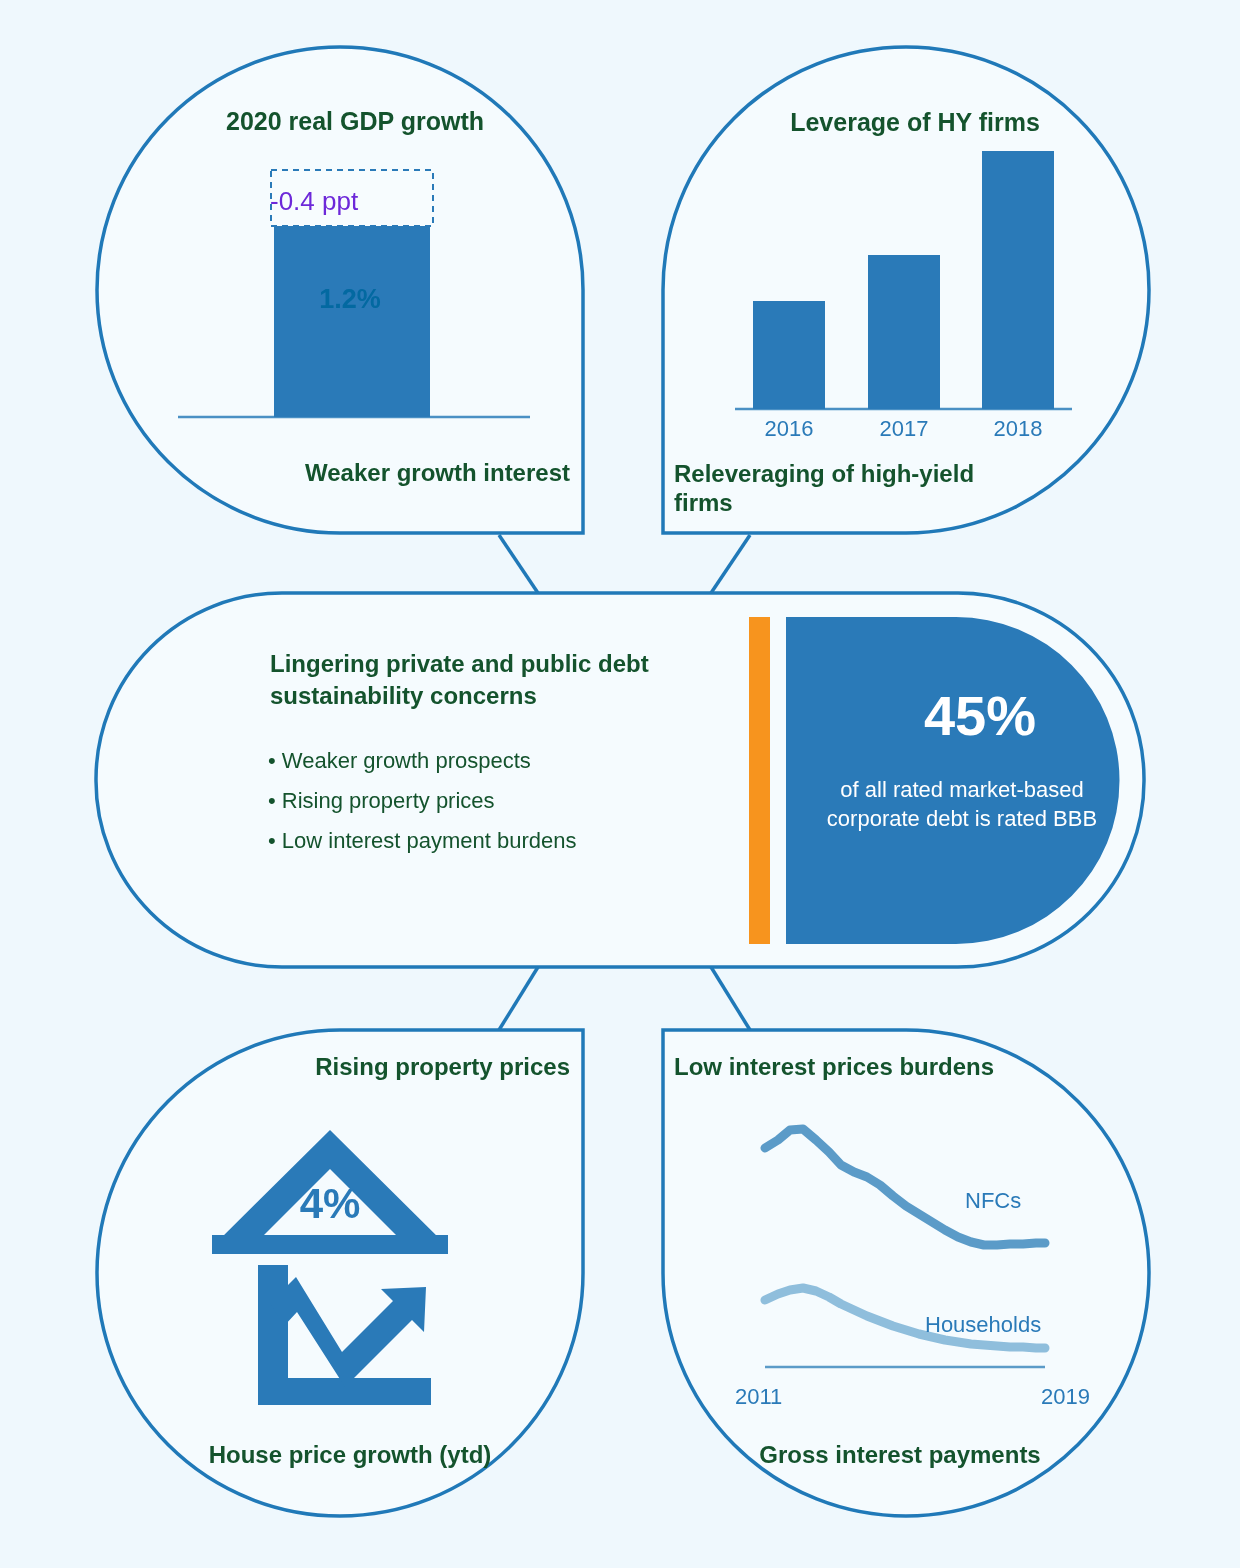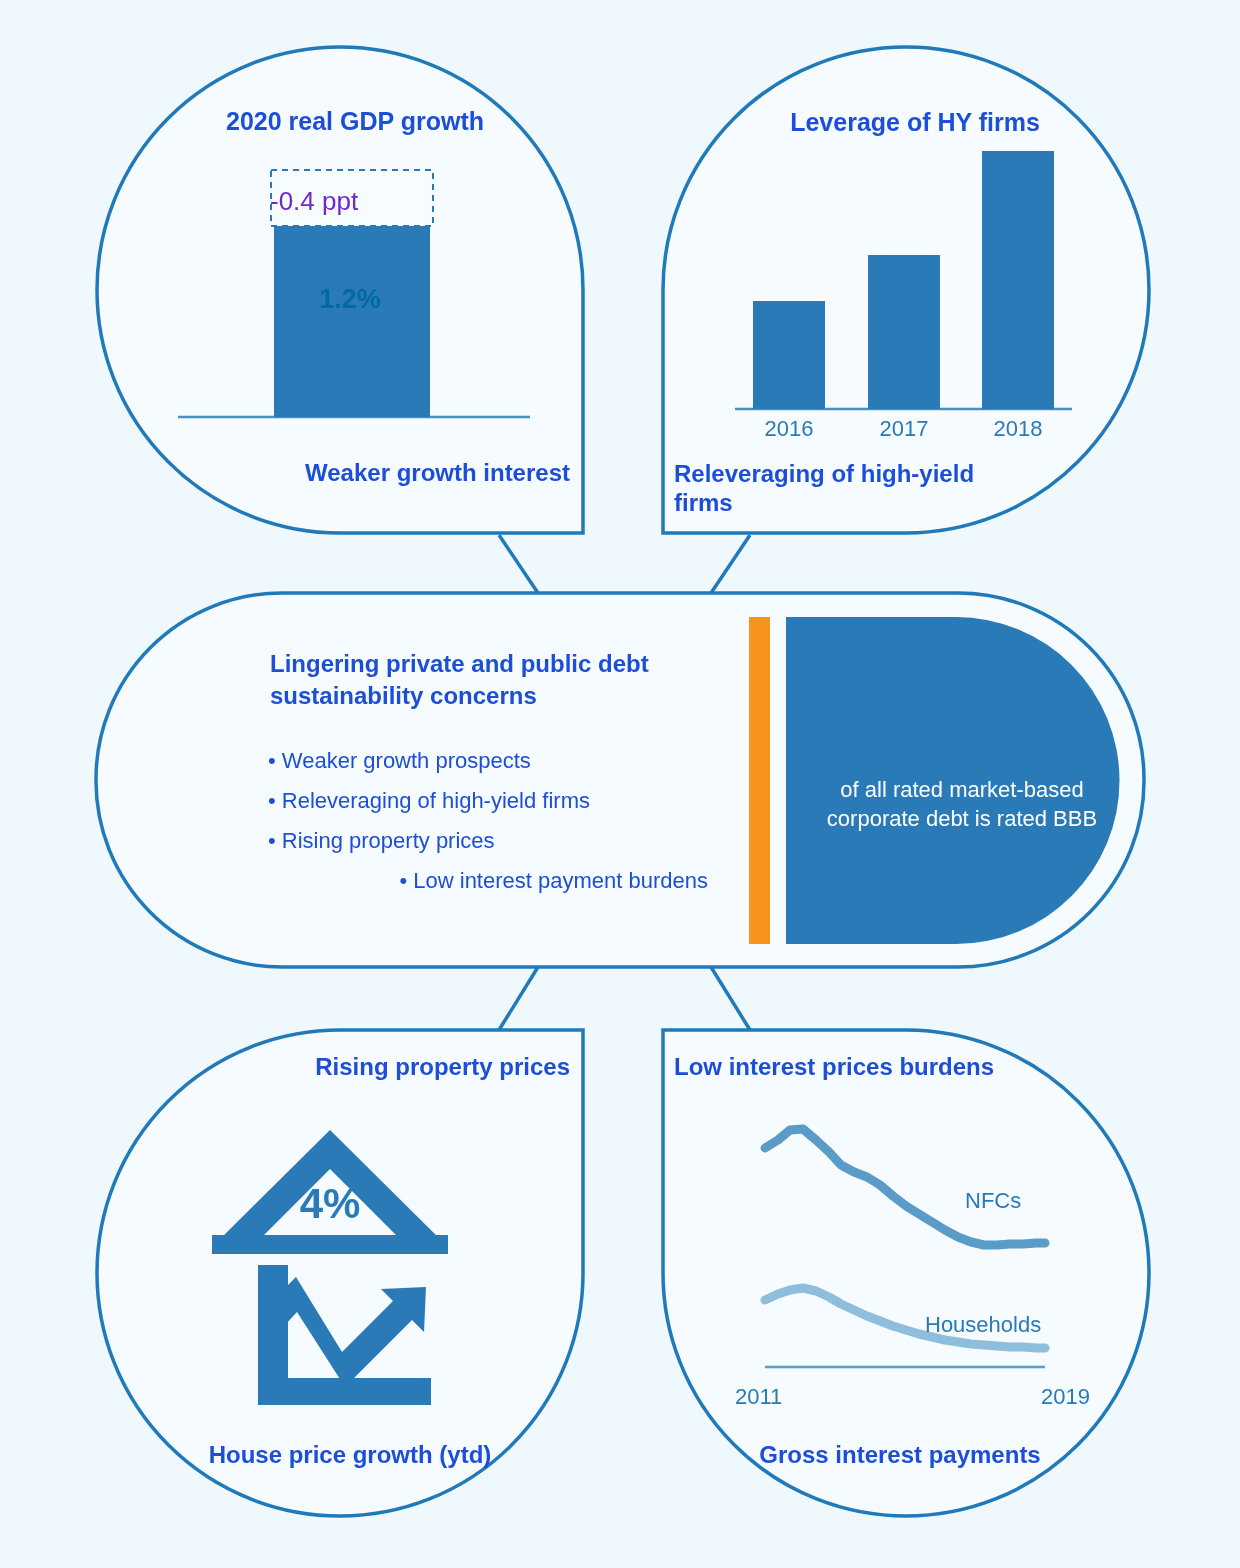--- a/index.html
+++ b/index.html
@@ -20,21 +20,21 @@
   }
   .svg-layer {
     position: absolute;
     left: 0;
     top: 0;
     width: 1240px;
     height: 1568px;
   }
   .txt {
     position: absolute;
-    color: #1d4ed8;
+    color: #14532d;
     line-height: 1.22;
   }
 
   
   #tl-title {
     left: 160px; top: 106px; width: 390px;
     text-align: center; font-size: 25px; font-weight: bold;
   }
   #tl-delta {
     left: 270px; top: 186px; width: 162px;
@@ -67,21 +67,21 @@
     left: 270px; top: 648px; width: 430px;
     font-size: 24px; font-weight: bold; line-height: 1.32;
   }
   #mid-bullets {
     left: 268px; top: 750px; width: 440px;
     font-size: 22px; line-height: 1.0;
   }
   #mid-bullets .bl {
     margin-bottom: 18px;
   }
-  #mid-bullets .bl:last-child { margin-bottom: 0; text-align: right; }
+  #mid-bullets .bl:last-child { margin-bottom: 0; }
 
   #stat-num {
     left: 830px; top: 682px; width: 300px;
     text-align: center; font-size: 56px; font-weight: bold; color: #fff;
   }
   #stat-sub {
     left: 812px; top: 776px; width: 300px;
     text-align: center; font-size: 22px; color: #fff; line-height: 1.30;
   }
 
@@ -211,24 +211,24 @@
 
   <div class="txt" id="tr-title">Leverage of HY firms</div>
   <div class="txt tr-tick" style="left:744px; top:416px;">2016</div>
   <div class="txt tr-tick" style="left:859px; top:416px;">2017</div>
   <div class="txt tr-tick" style="left:973px; top:416px;">2018</div>
   <div class="txt" id="tr-label">Releveraging of high-yield firms</div>
 
   <div class="txt" id="mid-head">Lingering private and public debt sustainability concerns</div>
   <div class="txt" id="mid-bullets">
     <div class="bl">• Weaker growth prospects</div>
-    <div class="bl">• Releveraging of high-yield firms</div>
     <div class="bl">• Rising property prices</div>
     <div class="bl">• Low interest payment burdens</div>
   </div>
+  <div class="txt" id="stat-num">45%</div>
   <div class="txt" id="stat-sub">of all rated market-based corporate debt is rated BBB</div>
 
   <div class="txt" id="bl-label">Rising property prices</div>
   <div class="txt" id="bl-pct">4%</div>
   <div class="txt" id="bl-caption">House price growth  (ytd)</div>
 
   <div class="txt" id="br-label">Low interest prices burdens</div>
   <div class="txt" id="br-nfc">NFCs</div>
   <div class="txt" id="br-hh">Households</div>
   <div class="txt" id="br-t1">2011</div>

